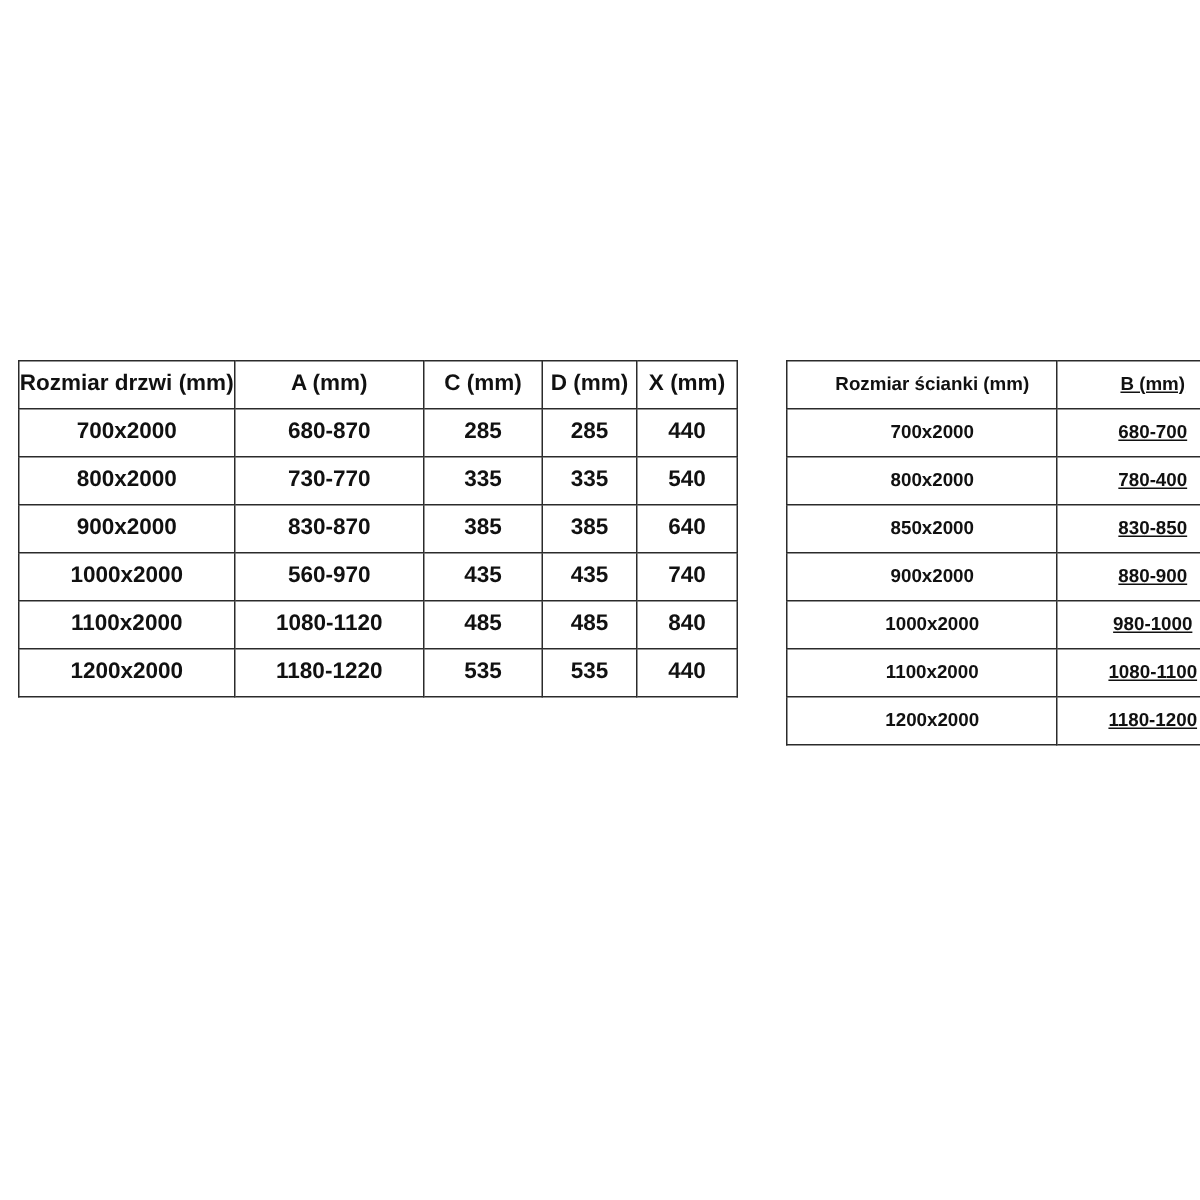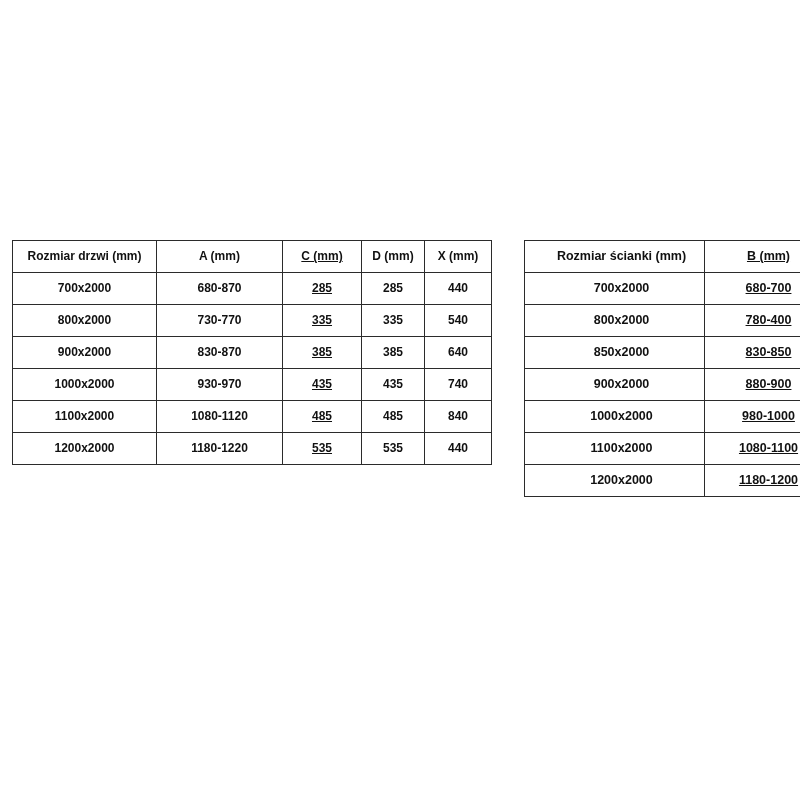--- a/index.html
+++ b/index.html
@@ -34,26 +34,26 @@
     line-height: 1.1;
   }
   
   #doors-table {
     left: 12px;
     top: 240px;
     width: 474px;
   }
   #doors-table td {
     height: 31px;
-    font-size: 12px;
+    font-size: 15px;
     text-align: center;
   }
   #doors-table td.c0 { width: 143px; }
   #doors-table td.c1 { width: 125px; }
-  #doors-table td.c2 { width: 78px; text-decoration: underline; }
+  #doors-table td.c2 { width: 78px; }
   #doors-table td.c3 { width: 62px; }
   #doors-table td.c4 { width: 66px; }
 
   
   #wall-table {
     left: 524px;
     top: 240px;
     width: 264px;
   }
   #wall-table td {
@@ -96,21 +96,21 @@
       </tr>
       <tr>
         <td class="c0">900x2000</td>
         <td class="c1">830-870</td>
         <td class="c2">385</td>
         <td class="c3">385</td>
         <td class="c4">640</td>
       </tr>
       <tr>
         <td class="c0">1000x2000</td>
-        <td class="c1">930-970</td>
+        <td class="c1">560-970</td>
         <td class="c2">435</td>
         <td class="c3">435</td>
         <td class="c4">740</td>
       </tr>
       <tr>
         <td class="c0">1100x2000</td>
         <td class="c1">1080-1120</td>
         <td class="c2">485</td>
         <td class="c3">485</td>
         <td class="c4">840</td>

